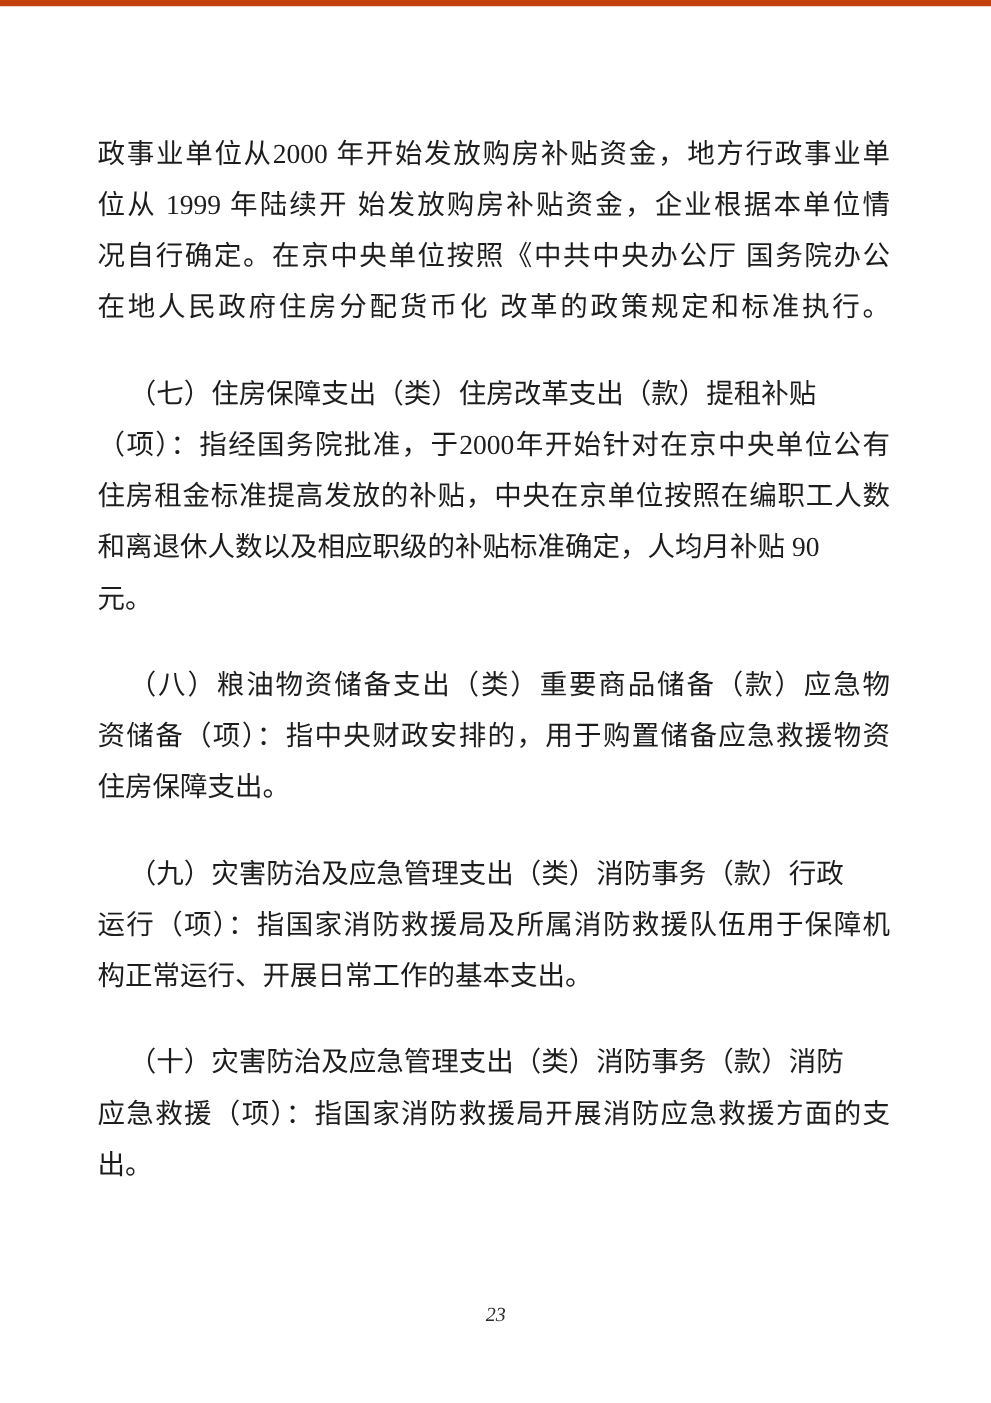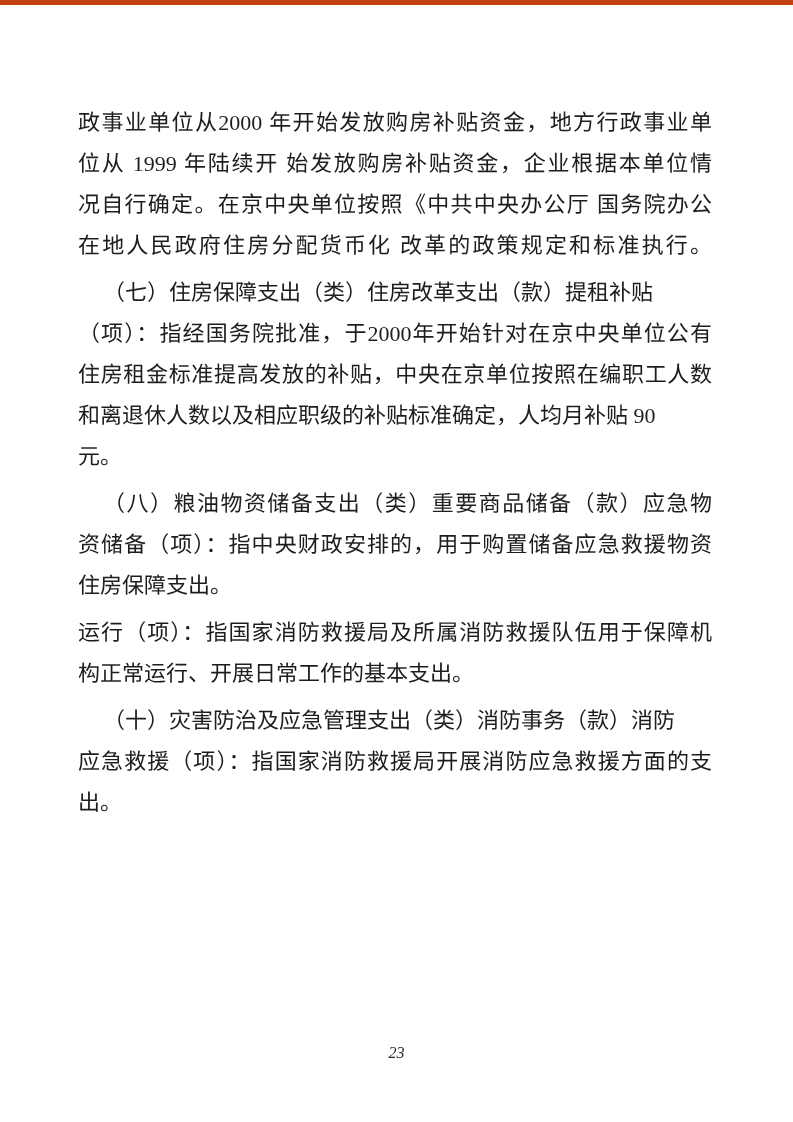--- a/index.html
+++ b/index.html
@@ -19,21 +19,21 @@
   }
   .content {
     position: absolute;
     left: 78px;
     top: 97px;
     width: 634px;
     font-size: 22px;
     line-height: 41px;
   }
   .para { margin: 0; }
-  .para + .para { margin-top: 6px; }
+  .para + .para { margin-top: 28px; }
   .line {
     height: 41px;
     text-align: left;
   }
   .line.j {
     text-align: justify;
     text-align-last: justify;
   }
   .line.indent {
     text-indent: 25px;
@@ -67,20 +67,21 @@
         <div class="line j">住房租金标准提高发放的补贴，中央在京单位按照在编职工人数</div>
         <div class="line">和离退休人数以及相应职级的补贴标准确定，人均月补贴 90</div>
         <div class="line">元。</div>
       </div>
       <div class="para">
         <div class="line j indent">（八）粮油物资储备支出（类）重要商品储备（款）应急物</div>
         <div class="line j">资储备（项）：指中央财政安排的，用于购置储备应急救援物资</div>
         <div class="line">住房保障支出。</div>
       </div>
       <div class="para">
+        <div class="line indent">（九）灾害防治及应急管理支出（类）消防事务（款）行政</div>
         <div class="line j">运行（项）：指国家消防救援局及所属消防救援队伍用于保障机</div>
         <div class="line">构正常运行、开展日常工作的基本支出。</div>
       </div>
       <div class="para">
         <div class="line indent">（十）灾害防治及应急管理支出（类）消防事务（款）消防</div>
         <div class="line j">应急救援（项）：指国家消防救援局开展消防应急救援方面的支</div>
         <div class="line">出。</div>
       </div>
     </div>
   <div class="page-number">23</div>

